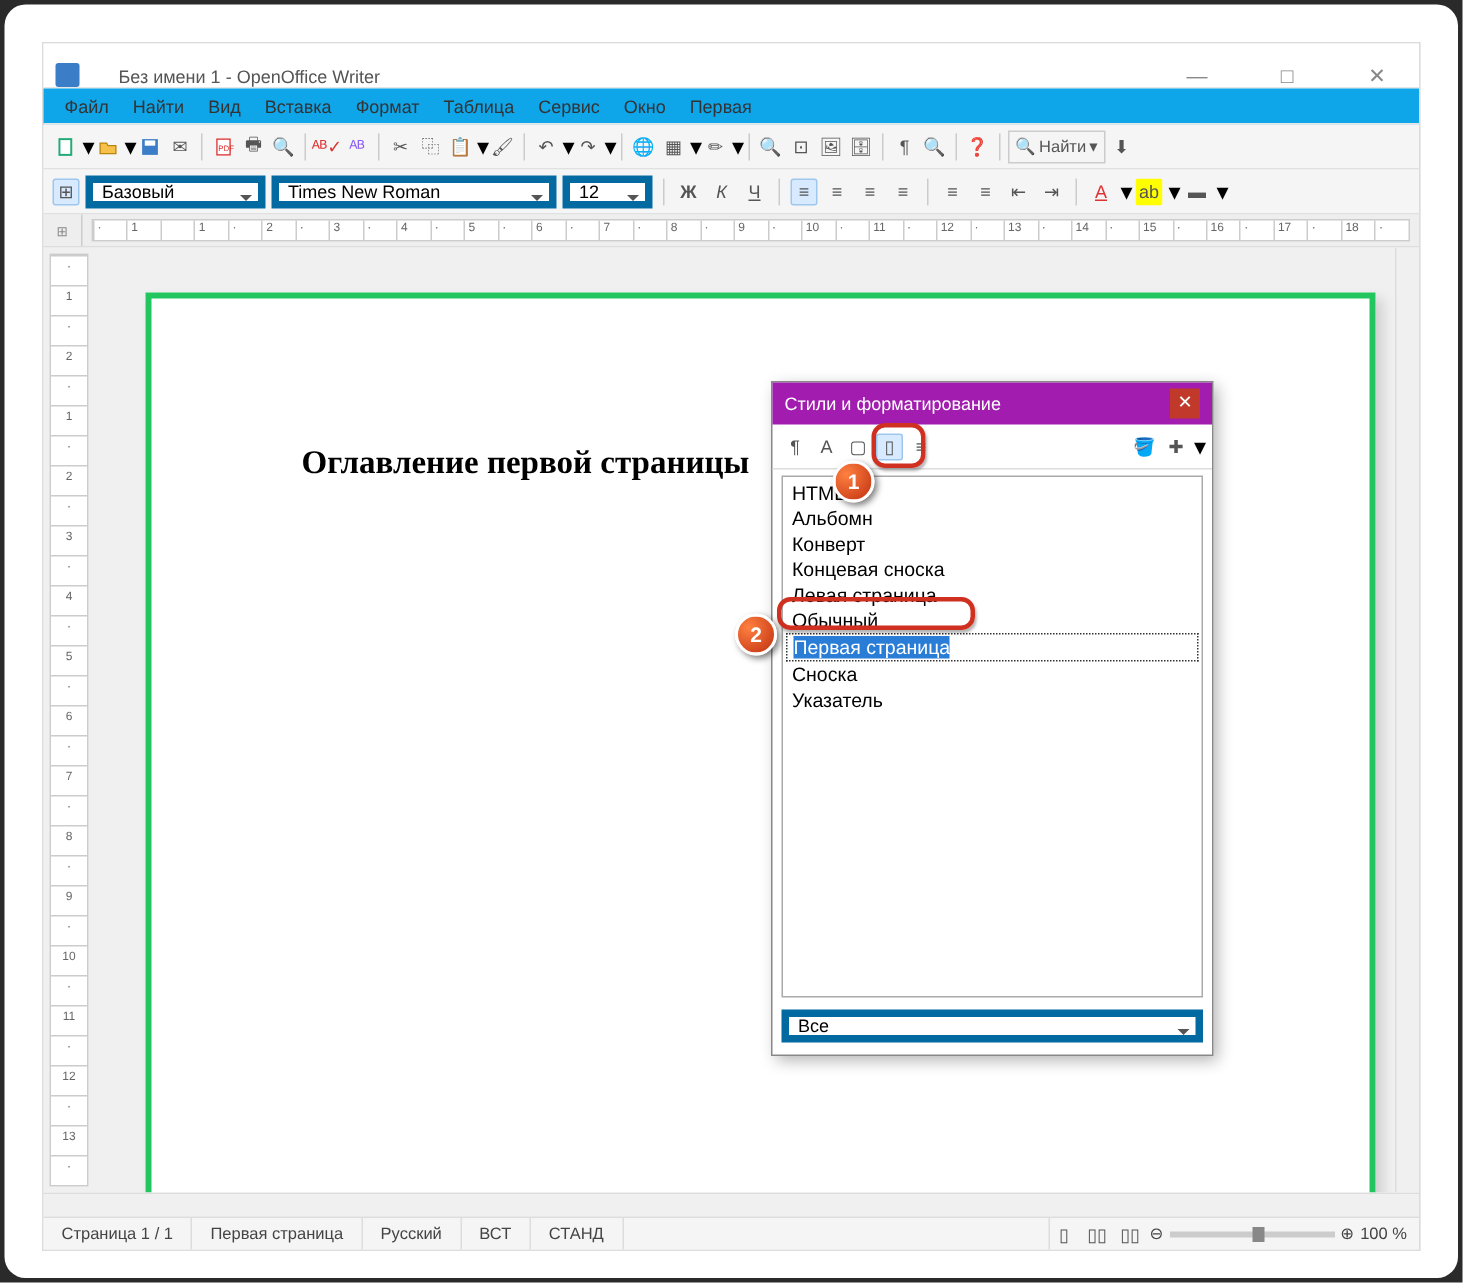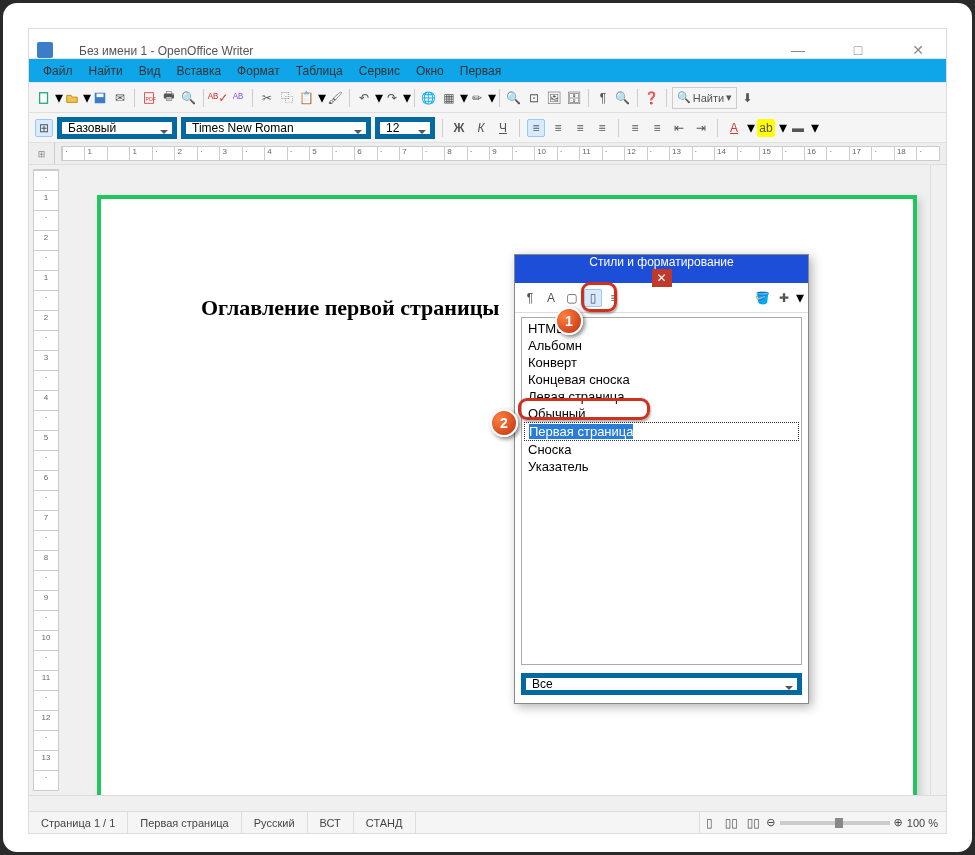--- a/index.html
+++ b/index.html
@@ -33,21 +33,21 @@
 .page { position: absolute; left: 38px; top: 30px; width: 820px; height: 620px; background: #fff; border: 4px solid #22c55e; box-shadow: 4px 4px 8px rgba(0,0,0,.15); }
 .page .content { position: absolute; left: 100px; top: 96px; font-family: "Times New Roman", serif; font-size: 22px; font-weight: bold; color: #000; }
 .scroll-v { width: 16px; background: #f0f0f0; border-left: 1px solid #ddd; }
 .scroll-h-row { height: 16px; display: flex; background: #f0f0f0; border-top: 1px solid #ddd; }
 .statusbar { height: 22px; display: flex; background: #f5f5f5; border-top: 1px solid #ddd; font-size: 11px; color: #444; }
 .status-cell { padding: 0 12px; border-right: 1px solid #ddd; height: 100%; display: flex; align-items: center; }
 .status-right { margin-left: auto; display: flex; align-items: center; gap: 4px; padding-right: 8px; }
 .zoom-slider { width: 110px; height: 4px; background: #ccc; position: relative; }
 .zoom-slider::before { content: ""; position: absolute; left: 55px; top: -3px; width: 8px; height: 10px; background: #888; }
 .floating { position: absolute; left: 485px; top: 225px; width: 295px; height: 450px; background: #fff; border: 1px solid #888; box-shadow: 3px 3px 10px rgba(0,0,0,.3); display: flex; flex-direction: column; }
-.float-title { height: 28px; background: #1d4ed8; color: #fff; display: flex; align-items: center; padding: 0 8px; font-size: 12px; flex-direction: column; }
+.float-title { height: 28px; background: #a21caf; color: #fff; display: flex; align-items: center; padding: 0 8px; font-size: 12px; }
 .float-title .txt { flex: 1; }
 .float-close { width: 20px; height: 20px; background: #c0392b; color: #fff; text-align: center; line-height: 18px; font-size: 12px; cursor: default; }
 .float-tools { height: 30px; display: flex; align-items: center; padding: 0 6px; gap: 3px; border-bottom: 1px solid #ddd; position: relative; }
 .float-list { flex: 1; border: 1px solid #aaa; margin: 4px 6px; padding: 2px; font-size: 13px; overflow: hidden; position: relative; }
 .float-list .item { padding: 1px 4px; }
 .float-list .item.selected { border: 1px dotted #333; }
 .float-bottom { padding: 4px 6px 8px; }
 .float-bottom .combo { width: 100%; }
 .callout { position: absolute; border: 3px solid #d03020; border-radius: 9px; pointer-events: none; box-shadow: 1px 2px 2px rgba(0,0,0,.3); }
 .badge { position: absolute; width: 28px; height: 28px; border-radius: 50%; background: radial-gradient(circle at 30% 30%, #ff8040, #c03010); border: 2px solid #fff; color: #fff; font-weight: bold; display: flex; align-items: center; justify-content: center; font-size: 14px; box-shadow: 2px 2px 4px rgba(0,0,0,.5); }

